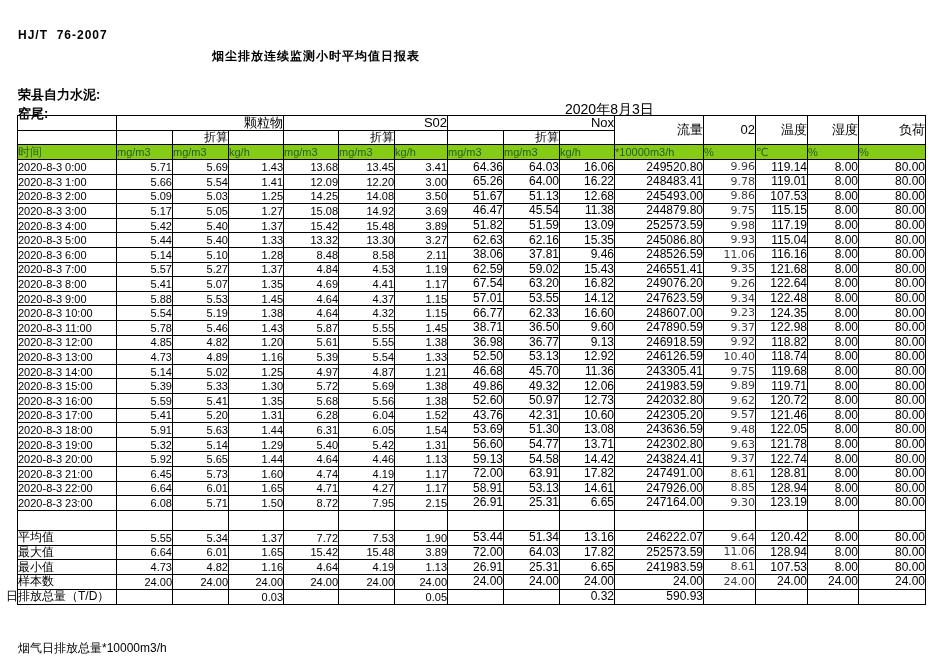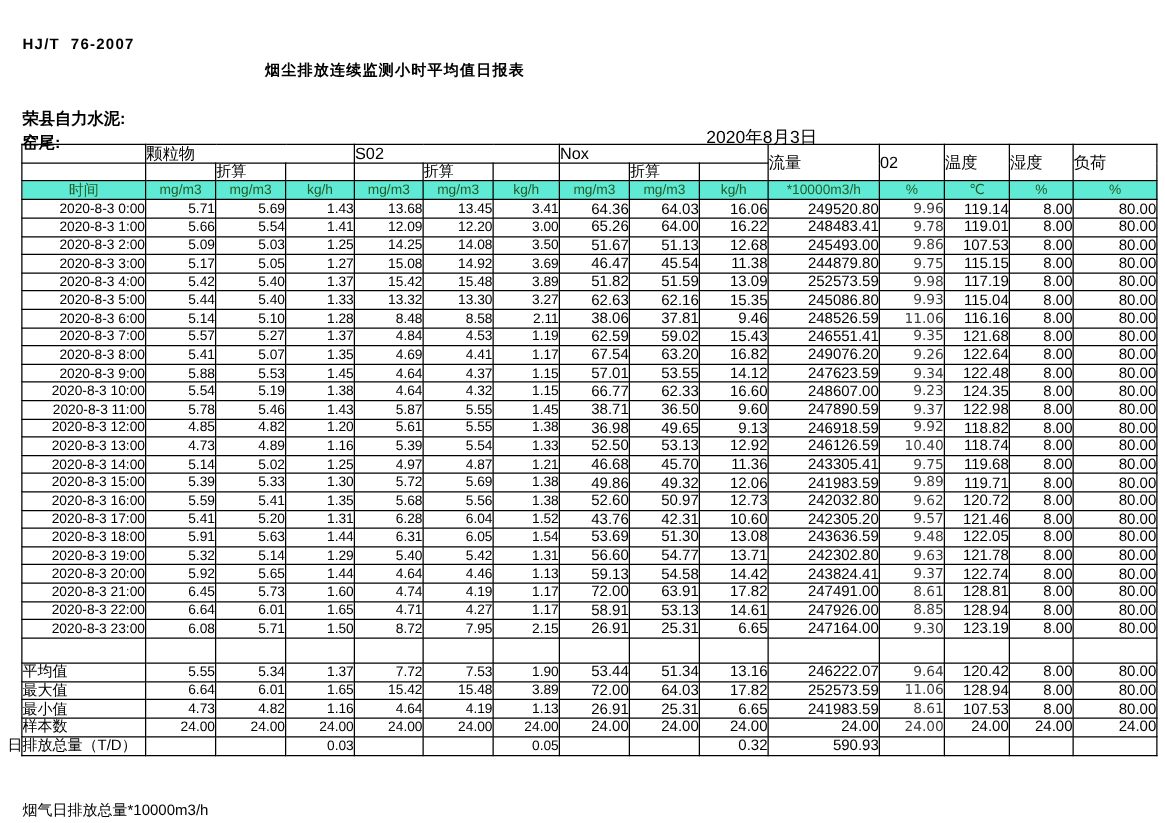--- a/index.html
+++ b/index.html
@@ -19,32 +19,32 @@
 
   table#grid{
     position:absolute;left:17px;top:115px;width:908px;
     border-collapse:collapse;table-layout:fixed;
   }
   #grid td{
     border:1px solid #000;padding:0;vertical-align:middle;
     white-space:nowrap;overflow:visible;line-height:1.1;
   }
   
-  tr.r-g1 td{height:13px;text-align:left;font-size:13px;margin-top:31px;}
-  tr.r-g2 td{height:12px;text-align:left;font-size:12px;}
+  tr.r-g1 td{height:13px;text-align:right;font-size:13px;margin-top:31px;}
+  tr.r-g2 td{height:12px;text-align:right;font-size:12px;}
   tr.r-u td{
-    height:14px;text-align:center;font-size:11px;
-    background:#5eead4;color:#275c27;
+    height:14px;text-align:left;font-size:11px;
+    background:#84cc16;color:#275c27;
   }
   tr.r-u td.time-h{font-size:12px;}
   
   tr.hour td{height:13.6px;}
   tr.sum td{height:13.8px;}
   tr.spacer td{height:19px;}
-  td.c-time{text-align:right;padding-right:5px;font-size:11px;}
+  td.c-time{padding-right:5px;font-size:11px;}
   td.c-num{text-align:right;padding-right:8px;}
   td.c-a{font-size:11px;}
   td.c-b{font-size:12px;}
   td.c-flow{font-size:12px;}
   td.c-o2{font-size:11px;font-family:"DejaVu Sans",sans-serif;color:#3d3d3d;}
   td.sum-label{text-align:left;padding-right:4px;font-size:12px;}
   td.total-label{text-align:left;font-size:12px;border-left:none;}
   td.total-label span{position:relative;left:-12px;}
 </style>
 </head>
@@ -323,21 +323,21 @@
       </tr>
       <tr class="hour">
         <td class="c-time">2020-8-3 12:00</td>
         <td class="c-num c-a">4.85</td>
         <td class="c-num c-a">4.82</td>
         <td class="c-num c-a">1.20</td>
         <td class="c-num c-a">5.61</td>
         <td class="c-num c-a">5.55</td>
         <td class="c-num c-a">1.38</td>
         <td class="c-num c-b">36.98</td>
-        <td class="c-num c-b">49.65</td>
+        <td class="c-num c-b">36.77</td>
         <td class="c-num c-b">9.13</td>
         <td class="c-num c-flow">246918.59</td>
         <td class="c-num c-o2">9.92</td>
         <td class="c-num c-b">118.82</td>
         <td class="c-num c-b">8.00</td>
         <td class="c-num c-b">80.00</td>
       </tr>
       <tr class="hour">
         <td class="c-time">2020-8-3 13:00</td>
         <td class="c-num c-a">4.73</td>

